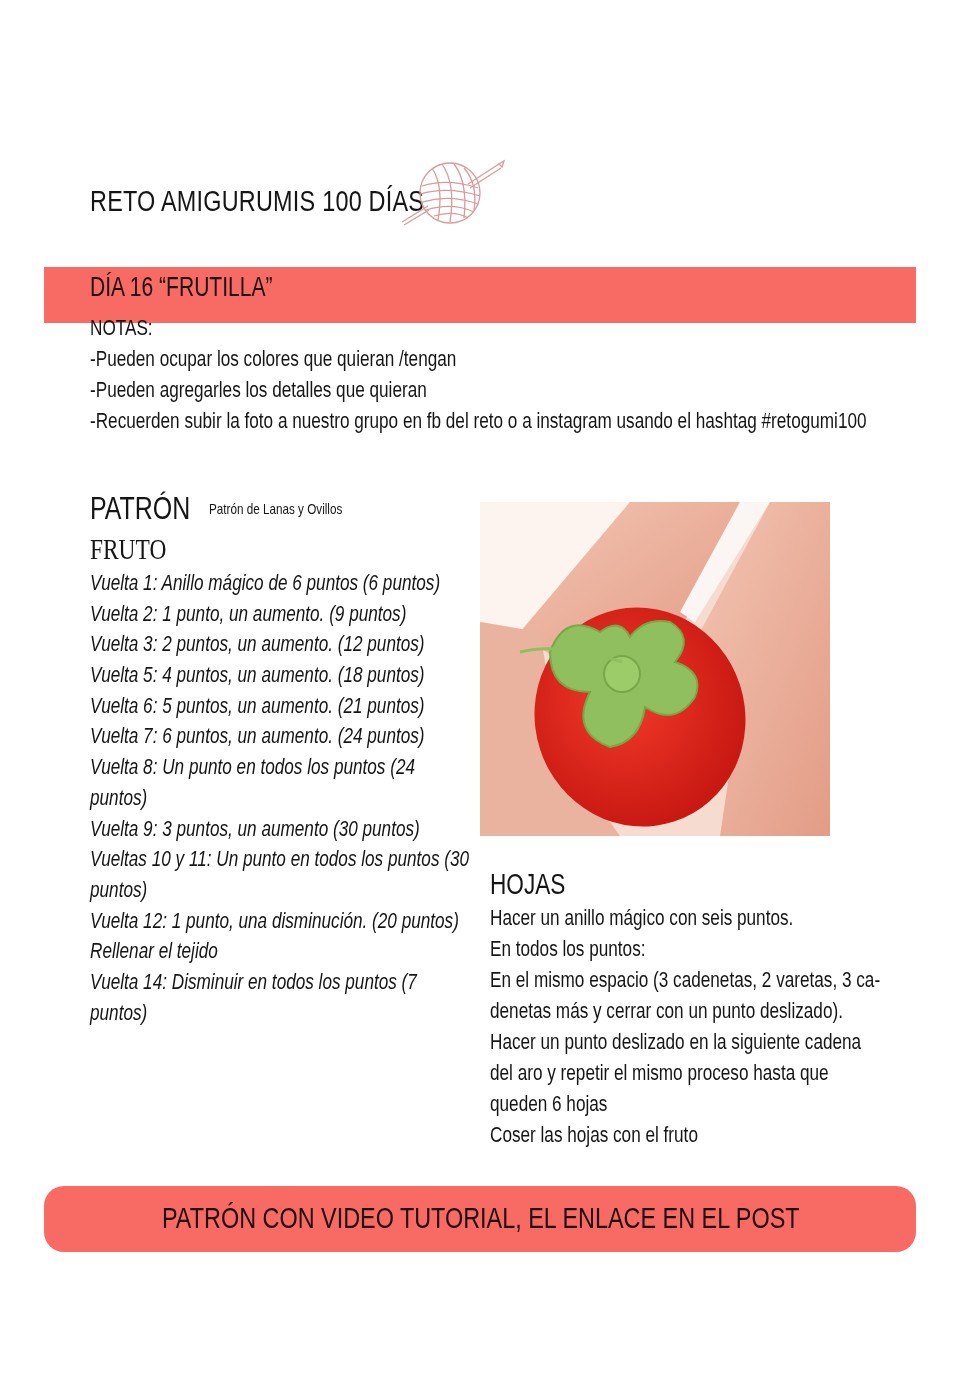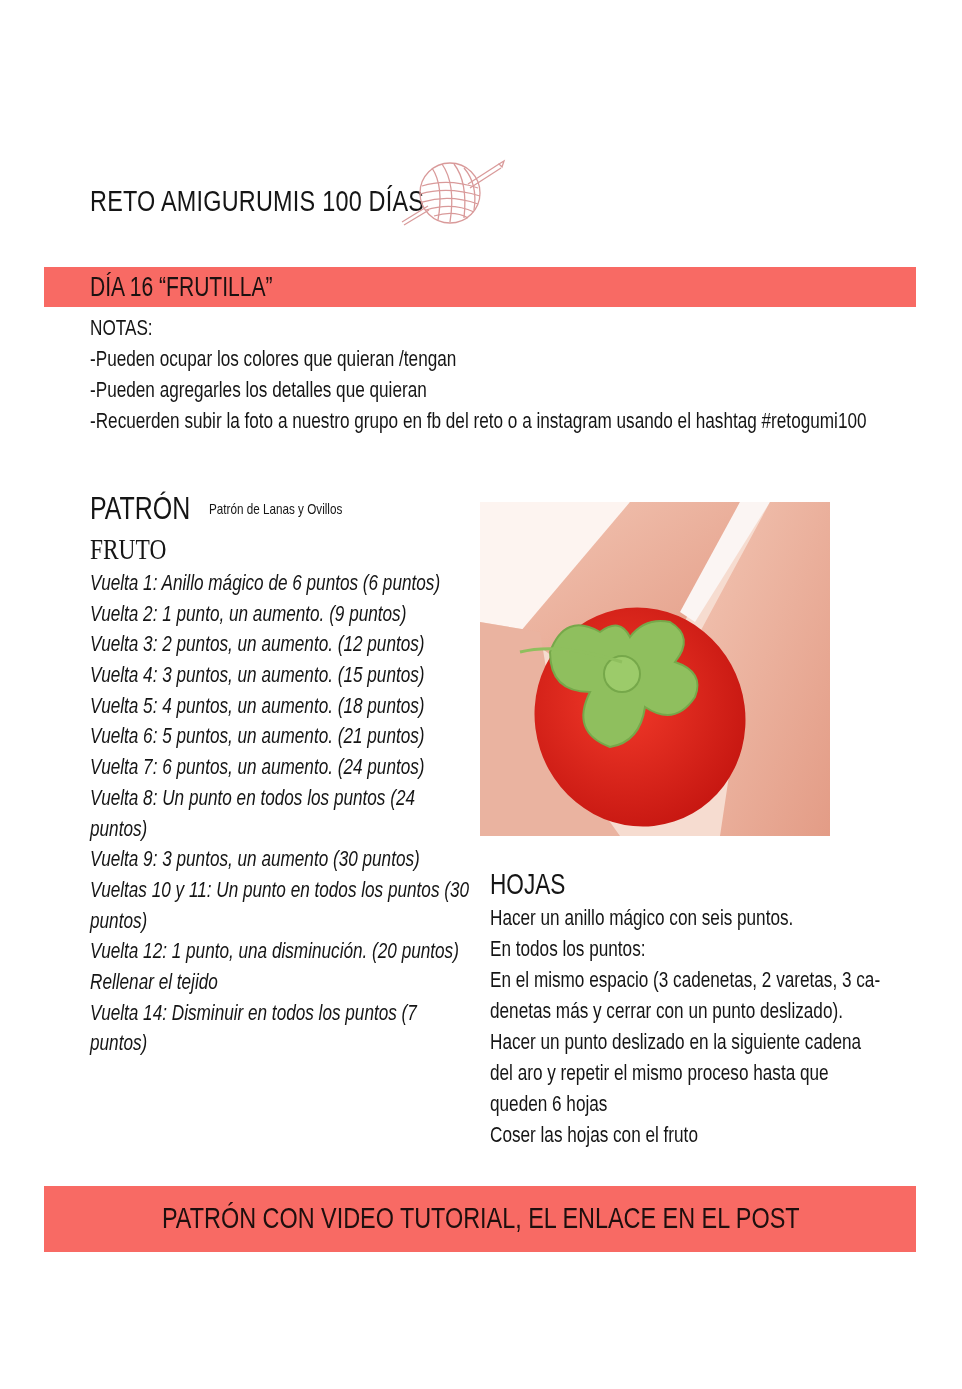--- a/index.html
+++ b/index.html
@@ -2,23 +2,23 @@
 <html><head>
 <meta charset="utf-8">
 <style>
   html, body { margin:0; padding:0; background:#ffffff; }
   body { width:962px; height:1389px; position:relative; overflow:hidden;
          font-family:"Liberation Sans", "DejaVu Sans", sans-serif; color:#151515; }
   .cond { display:inline-block; transform:scaleX(0.78); transform-origin:left center; white-space:nowrap; }
   #top-title { position:absolute; left:90px; top:184px; font-size:30px; letter-spacing:0.3px; }
   #yarn-logo { position:absolute; left:398px; top:156px; width:110px; height:74px; }
   .band { position:absolute; left:44px; width:872px; background:#f86a64; }
-  #day-band { top:267px; height:40px; }
+  #day-band { top:267px; height:56px; }
   #day-title { position:absolute; left:46px; top:5px; font-size:27px; color:#1b1110; }
-  #footer-band { top:1186px; height:66px; }
+  #footer-band { top:1186px; height:66px;border-radius:20px; }
   #footer-text { position:absolute; left:118px; top:15px; font-size:30px; color:#1e0f0e; }
   #notes { position:absolute; left:90px; top:312px; font-size:22px; line-height:31px; }
   #notes div { height:31px; }
   #patron-title { position:absolute; left:90px; top:490px; font-size:32px; }
   #patron-credit { position:absolute; left:193px; top:500px; font-size:15px;margin-left:16px; }
   #fruto-title { position:absolute; left:90px; top:532px; font-size:30px;font-family:Liberation Serif, serif; }
   #fruto-list { position:absolute; left:90px; top:568px; font-size:22px; line-height:30.7px;font-style:italic; }
   #fruto-list div { height:30.7px; }
   #photo { position:absolute; left:480px; top:502px; width:350px; height:334px; overflow:hidden; background:#f3d2c4; }
   #hojas-title { position:absolute; left:490px; top:868px; font-size:29px; }
@@ -65,21 +65,20 @@
 </div>
 
 <div id="patron-title"><span class="cond">PATRÓN</span></div>
 <div id="patron-credit"><span class="cond">Patrón de Lanas y Ovillos</span></div>
 <div id="fruto-title"><span class="cond">FRUTO</span></div>
 
 <div id="fruto-list">
   <div><span class="cond">Vuelta 1: Anillo mágico de 6 puntos (6 puntos)</span></div>
   <div><span class="cond">Vuelta 2: 1 punto, un aumento.  (9 puntos)</span></div>
   <div><span class="cond">Vuelta 3: 2 puntos, un aumento. (12 puntos)</span></div>
-  <div><span class="cond">Vuelta 4: 3 puntos, un aumento. (15 puntos)</span></div>
   <div><span class="cond">Vuelta 5: 4 puntos, un aumento.  (18 puntos)</span></div>
   <div><span class="cond">Vuelta 6: 5 puntos, un aumento. (21 puntos)</span></div>
   <div><span class="cond">Vuelta 7: 6 puntos, un aumento.  (24 puntos)</span></div>
   <div><span class="cond">Vuelta 8: Un punto en todos los puntos (24</span></div>
   <div><span class="cond">puntos)</span></div>
   <div><span class="cond">Vuelta 9: 3 puntos, un aumento (30 puntos)</span></div>
   <div><span class="cond">Vueltas 10 y 11: Un punto en todos los puntos (30</span></div>
   <div><span class="cond">puntos)</span></div>
   <div><span class="cond">Vuelta 12: 1 punto, una disminución.  (20 puntos)</span></div>
   <div><span class="cond">Rellenar el tejido</span></div>

